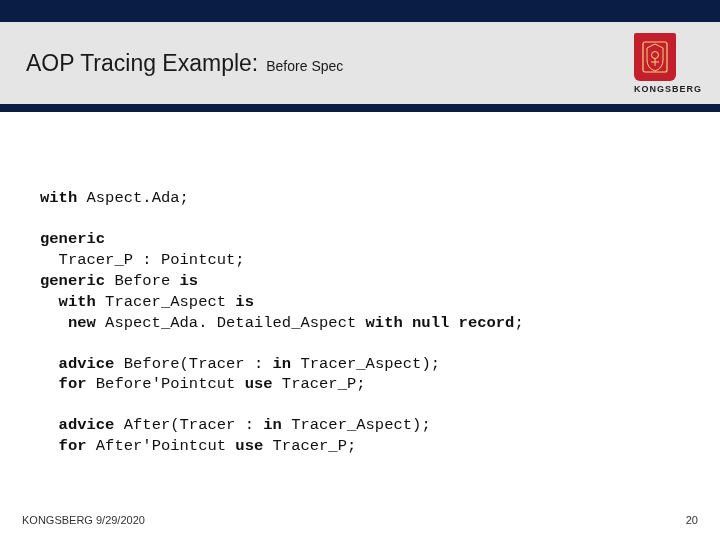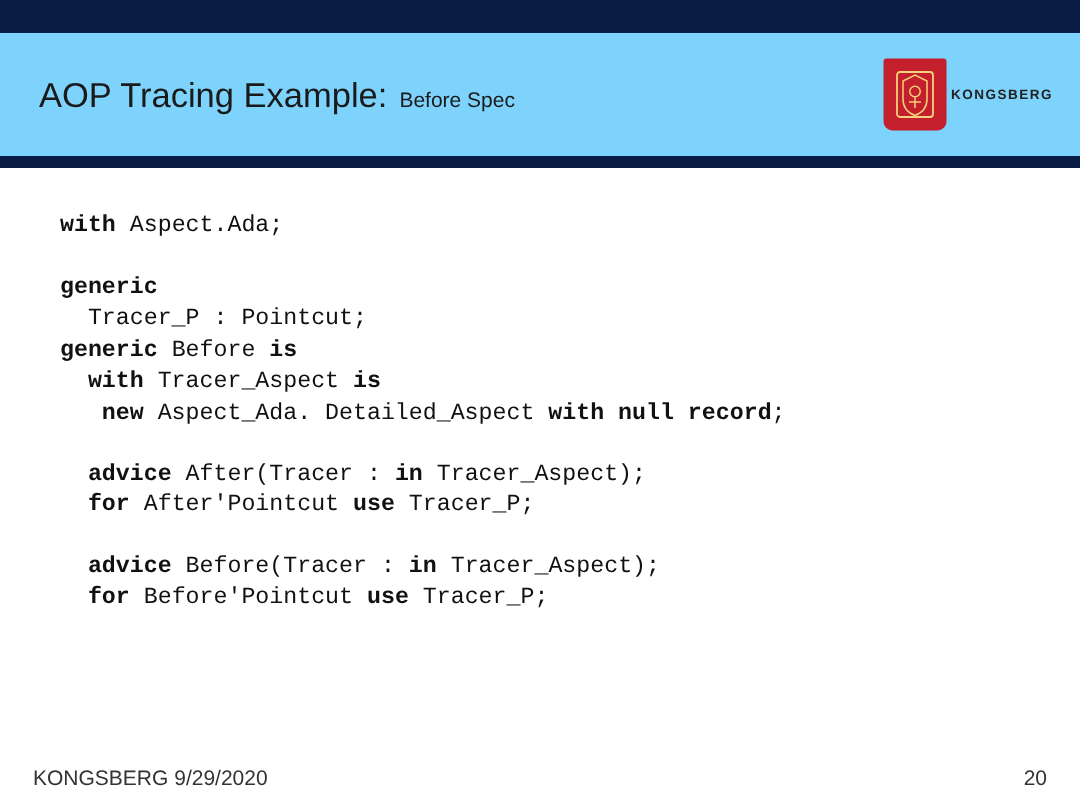--- a/index.html
+++ b/index.html
@@ -1,32 +1,32 @@
 <!DOCTYPE html>
 <html><head>
 <meta charset="utf-8">
 <style>
   * { margin: 0; padding: 0; box-sizing: border-box; }
   html, body { width: 720px; height: 540px; font-family: Arial, Helvetica, sans-serif; background: #fff; }
   .slide { width: 720px; height: 540px; position: relative; background: #fff; overflow: hidden; }
   .topbar { width: 100%; height: 22px; background: #0a1d44; }
-  .titlebar { width: 100%; height: 82px; background: #7dd3fc; display: flex; align-items: center; justify-content: space-between; padding: 0 18px 0 26px; }
+  .titlebar { width: 100%; height: 82px; background: #e5e5e5; display: flex; align-items: center; justify-content: space-between; padding: 0 18px 0 26px; }
   .titlebar .heading { display: flex; align-items: baseline; gap: 8px; }
   .titlebar .main { font-size: 23px; color: #1a1a1a; font-weight: 400; }
   .titlebar .sub { font-size: 14px; color: #1a1a1a; font-weight: 400; }
-  .brand { display: flex; flex-direction: row; align-items: center; gap: 3px; }
+  .brand { display: flex; flex-direction: column; gap: 3px; }
   .brand .crest { width: 42px; height: 48px; background: #c41f2d; border-radius: 2px 2px 6px 6px; display:flex; align-items:center; justify-content:center; }
   .brand .crest svg { display:block; }
   .brand .name { font-size: 9px; letter-spacing: 1px; color: #222; font-weight: 600; }
   .underbar { width: 100%; height: 8px; background: #0a1d44; }
-  .content { padding: 28px 32px 0 40px; font-family: "Courier New", Courier, monospace; font-size: 15.5px; line-height: 1.35; color: #111; }
+  .content { padding: 28px 32px 0 40px; font-family: "Courier New", Courier, monospace; font-size: 15.5px; line-height: 1.35; color: #111; margin-top: 48px; }
   .content .blk { margin-bottom: 20px; white-space: pre; }
   .content .blk:last-of-type { margin-bottom: 0; }
   .b { font-weight: 700; }
-  .footer { position: absolute; bottom: 14px; left: 0; width: 100%; padding: 0 22px; display: flex; justify-content: space-between; font-size: 14px; color: #333; }
+  .footer { position: absolute; bottom: 14px; left: 0; width: 100%; padding: 0 22px; display: flex; justify-content: space-between; font-size: 11px; color: #333; }
 </style>
 </head>
 <body>
 
 <div class="slide">
   <div class="topbar"></div>
 
   <div class="titlebar">
     <div class="heading">
       <span class="main">AOP Tracing Example:</span>
@@ -50,25 +50,25 @@
 
   <div class="content">
     <div class="blk"><span class="b">with</span><span> Aspect.Ada;</span></div>
 
     <div class="blk"><span class="b">generic</span>
 <span>  Tracer_P : Pointcut;</span>
 <span class="b">generic</span><span> Before </span><span class="b">is</span>
 <span class="b">  with</span><span> Tracer_Aspect </span><span class="b">is</span>
 <span class="b">   new</span><span> Aspect_Ada. Detailed_Aspect </span><span class="b">with null record</span><span>;</span></div>
 
+    <div class="blk"><span class="b">  advice</span><span> Before(Tracer : </span><span class="b">in</span><span> Tracer_Aspect);</span>
+<span class="b">  for</span><span> Before'Pointcut </span><span class="b">use</span><span> Tracer_P;</span></div>
+
     <div class="blk"><span class="b">  advice</span><span> After(Tracer : </span><span class="b">in</span><span> Tracer_Aspect);</span>
 <span class="b">  for</span><span> After'Pointcut </span><span class="b">use</span><span> Tracer_P;</span></div>
-
-    <div class="blk"><span class="b">  advice</span><span> Before(Tracer : </span><span class="b">in</span><span> Tracer_Aspect);</span>
-<span class="b">  for</span><span> Before'Pointcut </span><span class="b">use</span><span> Tracer_P;</span></div>
 
   </div>
 
   <div class="footer">
     <span>KONGSBERG 9/29/2020</span>
     <span>20</span>
   </div>
 </div>
 
 </body></html>

